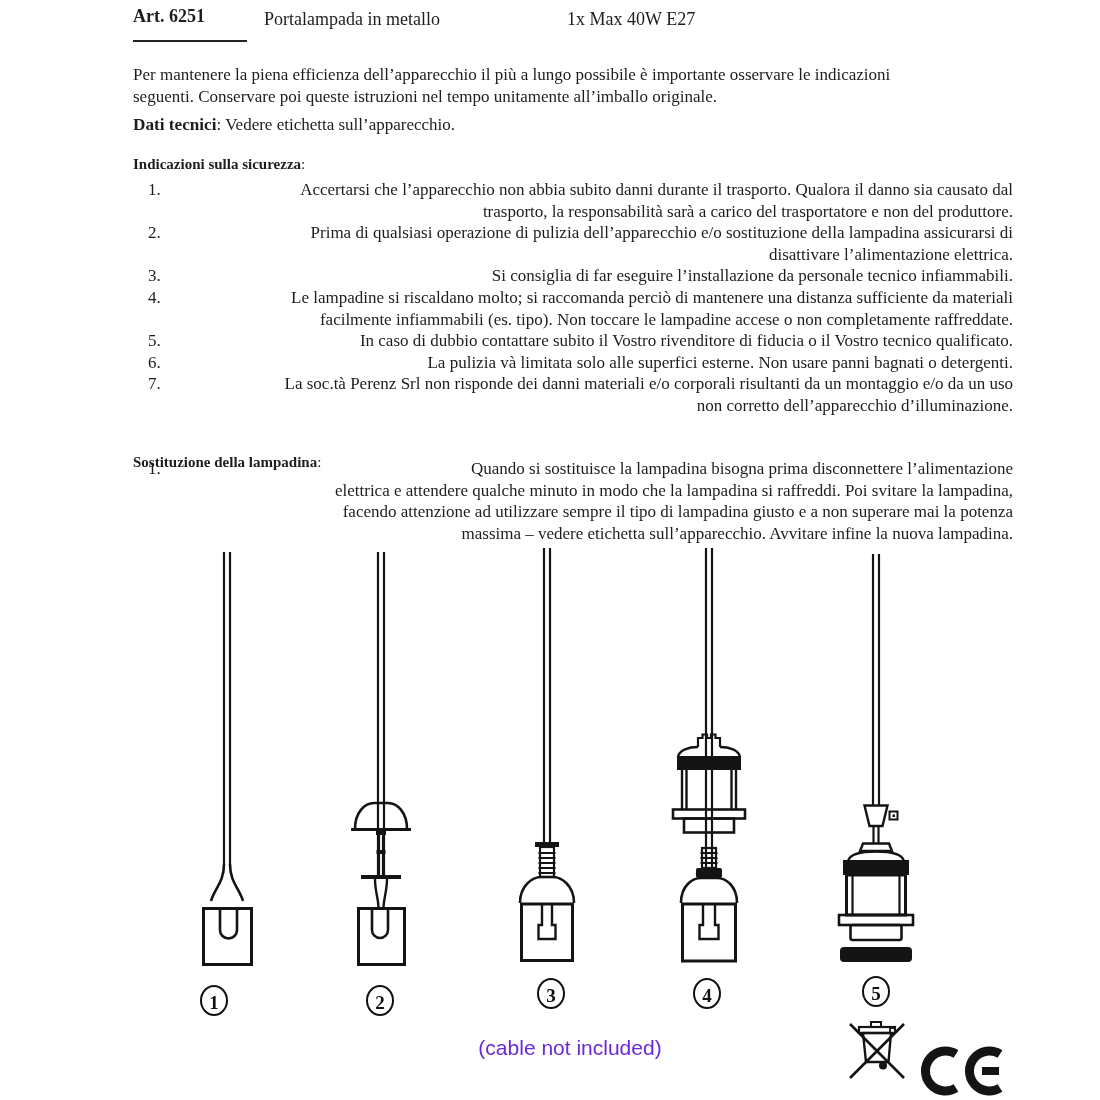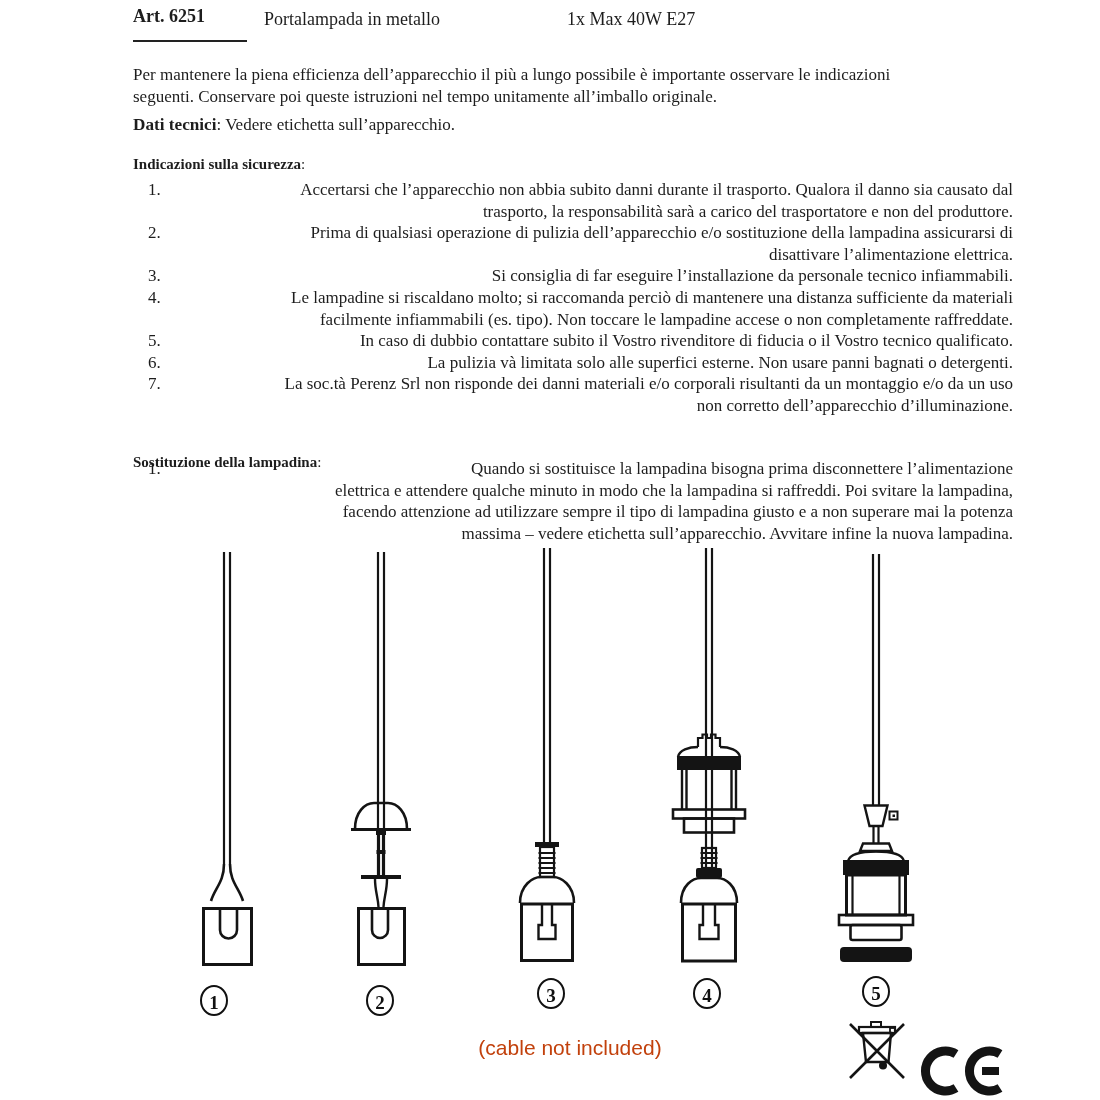--- a/index.html
+++ b/index.html
@@ -23,21 +23,21 @@
   ol.doclist li{position:relative;padding-left:47px;font-size:17px;line-height:21.6px;counter-increment:itm;text-align:right;}
   ol.doclist li::before{content:counter(itm) ".";position:absolute;left:15px;top:0;}
   ol.doclist li span{white-space:pre-line;}
   .list-safety{top:179px;}
   .list-repl{top:458px;}
   
   svg.lamp{position:absolute;}
   .lamp-label{position:absolute;width:28px;height:31px;border:2.5px solid #111;border-radius:50%;
       text-align:center;line-height:31px;font-weight:bold;font-size:19px;color:#111;box-sizing:border-box;}
   .cable-note{position:absolute;left:420px;top:1036px;width:300px;text-align:center;
-      font-family:"Liberation Sans","DejaVu Sans",sans-serif;font-size:21px;color:#c2410c;}
+      font-family:"Liberation Sans","DejaVu Sans",sans-serif;font-size:21px;color:#6d28d9;}
   .stroke{stroke:#141414;fill:none;}
   .fillb{fill:#141414;stroke:none;}
 </style>
 </head>
 <body>
 
 <div class="hdr">
   <span class="art">Art. 6251</span>
   <span class="product">Portalampada in metallo</span>
   <span class="spec">1x Max 40W E27</span>

